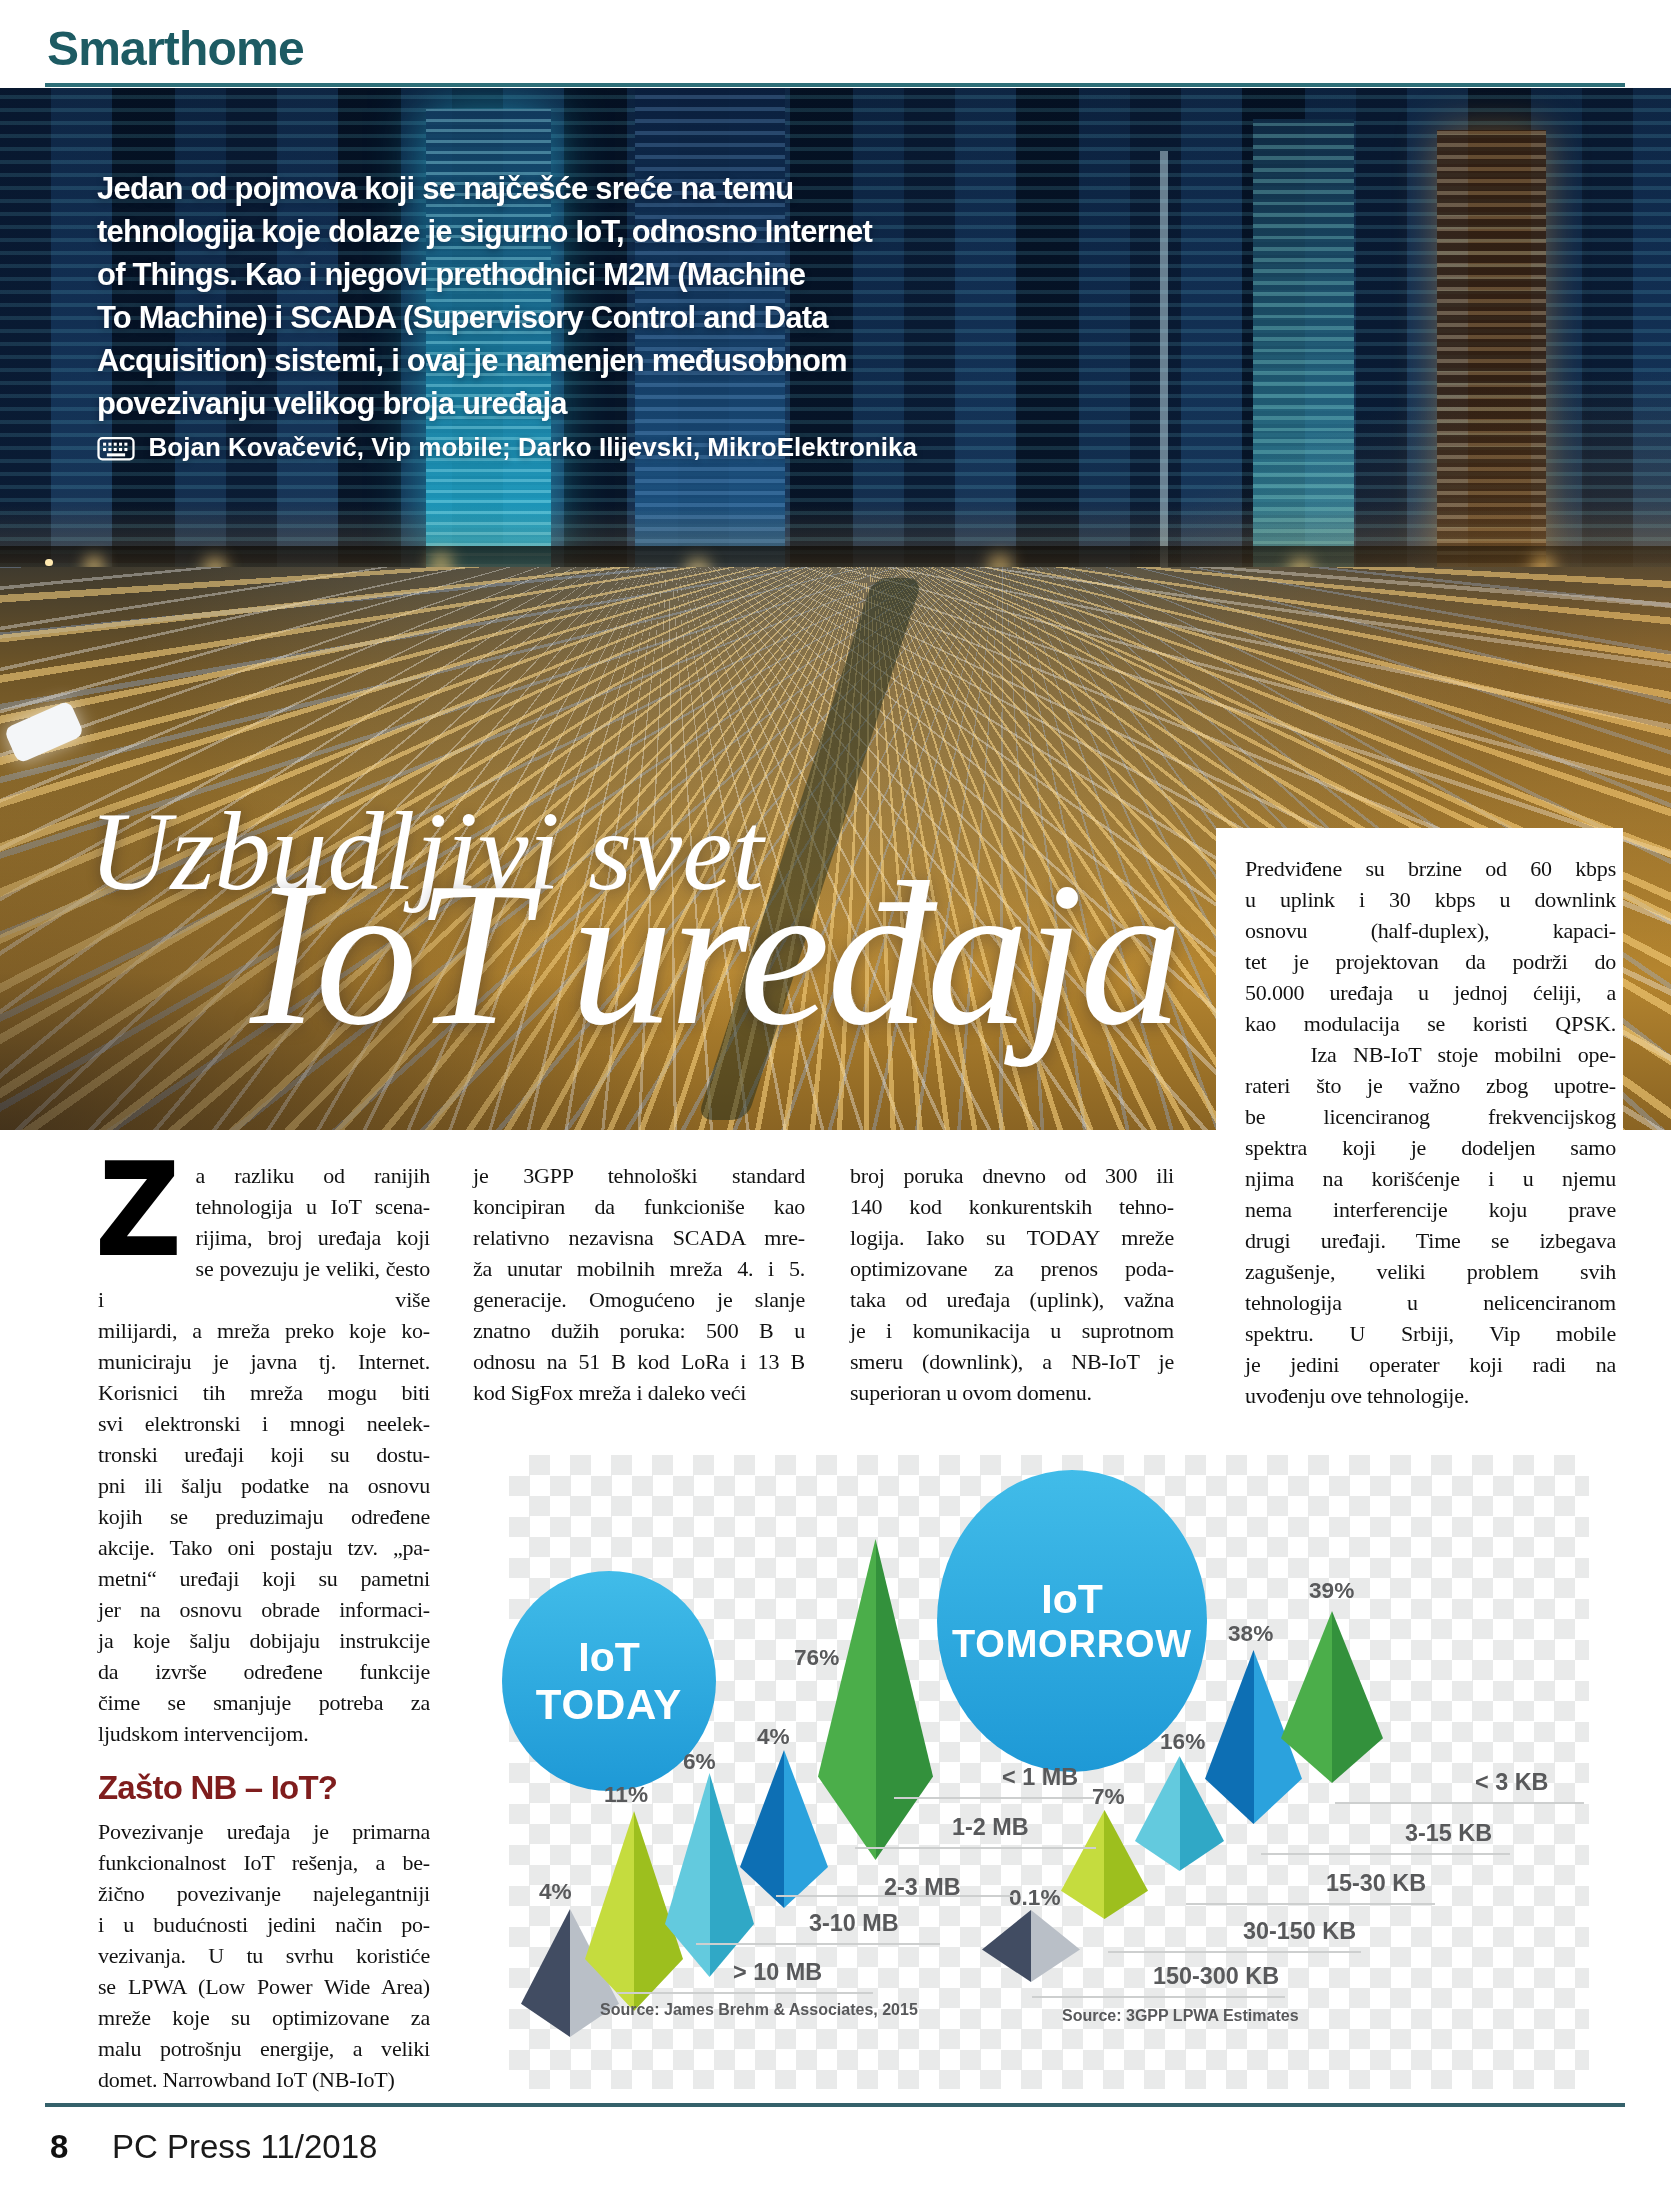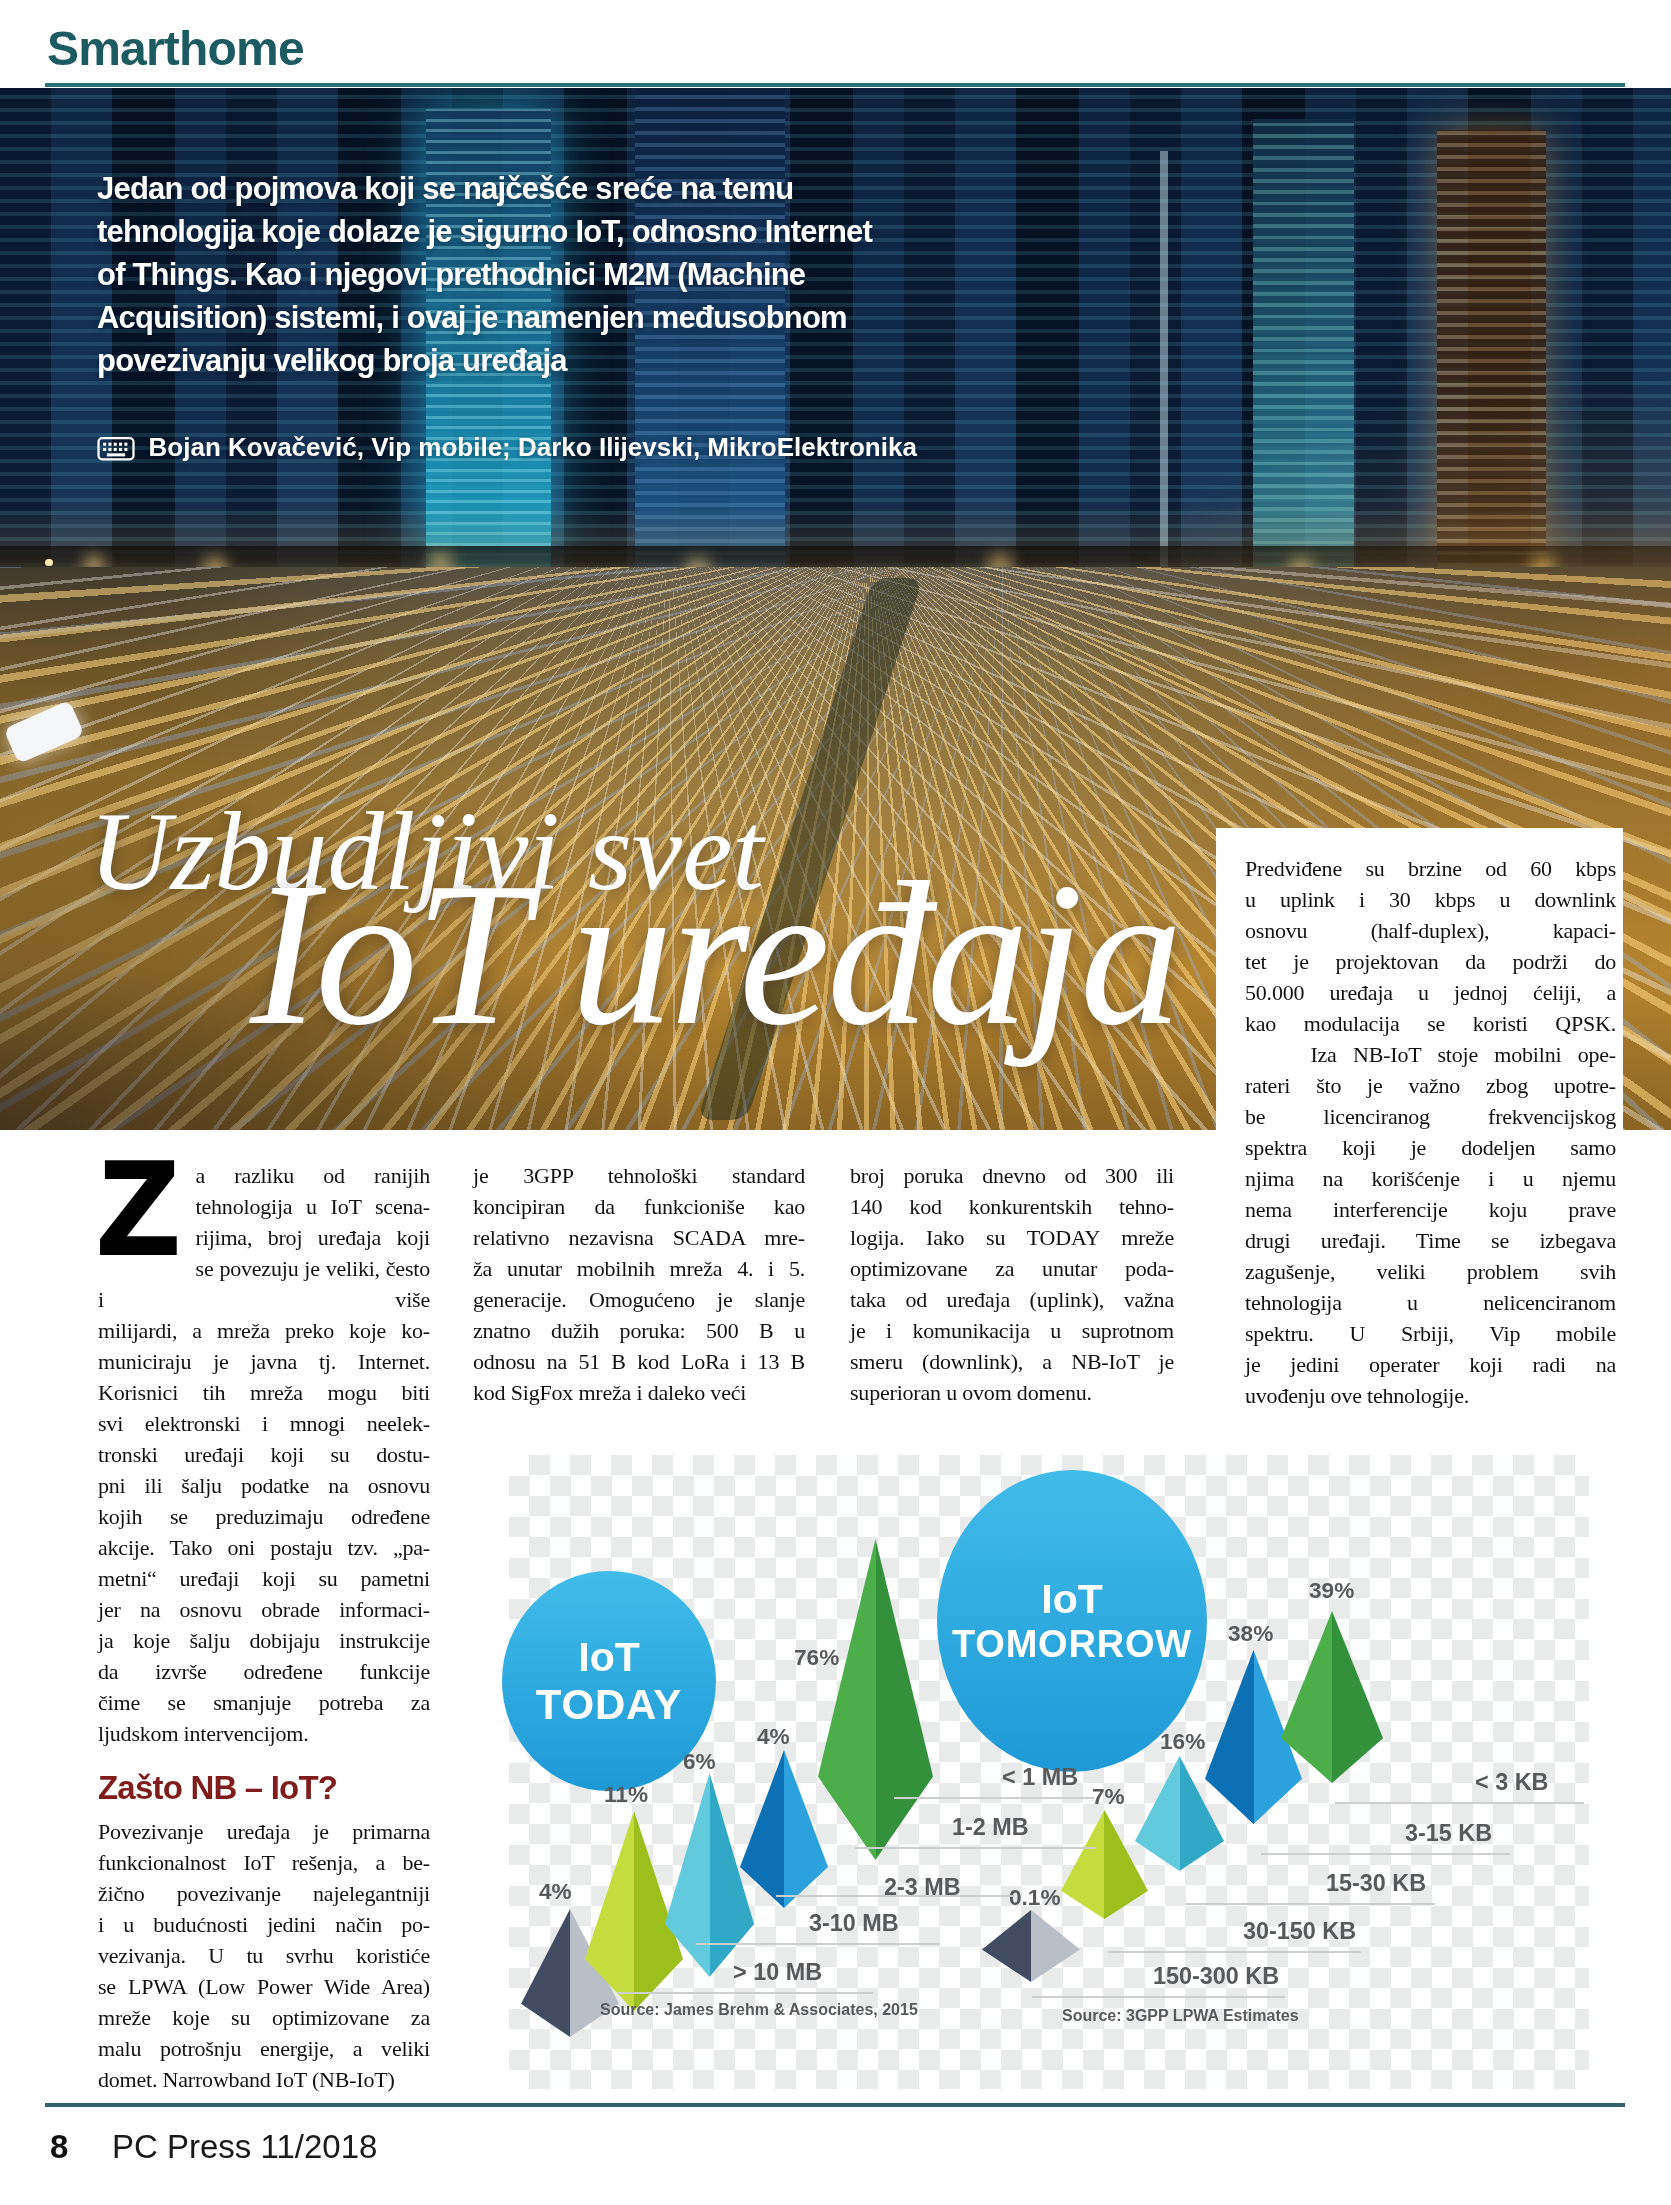--- a/index.html
+++ b/index.html
@@ -134,20 +134,21 @@
     <div class="ph-road"></div>
     <div class="median"></div>
     <div class="car"></div>
     <div class="ph-vignette"></div>
   </div>
 
   <div class="intro">
       <div>Jedan od pojmova koji se najčešće sreće na temu</div>
       <div>tehnologija koje dolaze je sigurno IoT, odnosno Internet</div>
       <div>of Things. Kao i njegovi prethodnici M2M (Machine</div>
+      <div>To Machine) i SCADA (Supervisory Control and Data</div>
       <div>Acquisition) sistemi, i ovaj je namenjen međusobnom</div>
       <div>povezivanju velikog broja uređaja</div>
     </div>
   <div class="byline">
     <span style="display:inline-flex;">
       <svg width="38" height="26" viewBox="0 0 50 34">
         <rect x="2" y="4" width="46" height="28" rx="5" fill="none" stroke="#ffffff" stroke-width="3"></rect>
         <g fill="#ffffff">
           <rect x="8" y="10" width="4" height="4"></rect>
             <rect x="15" y="10" width="4" height="4"></rect>
@@ -235,21 +236,21 @@
         <div>znatno dužih poruka: 500 B u</div>
         <div>odnosu na 51 B kod LoRa i 13 B</div>
         <div>kod SigFox mreža i daleko veći</div>
       </div>
   </div>
   <div class="col" style="left:850px;width:324px;">
     <div class="lines">
         <div>broj poruka dnevno od 300 ili</div>
         <div>140 kod konkurentskih tehno-</div>
         <div>logija. Iako su TODAY mreže</div>
-        <div>optimizovane za unutar poda-</div>
+        <div>optimizovane za prenos poda-</div>
         <div>taka od uređaja (uplink), važna</div>
         <div>je i komunikacija u suprotnom</div>
         <div>smeru (downlink), a NB-IoT je</div>
         <div>superioran u ovom domenu.</div>
       </div>
   </div>
 
   <div class="checker"></div>
 
   <div class="bubble" style="left:502px;top:1571px;width:214px;height:220px;">

